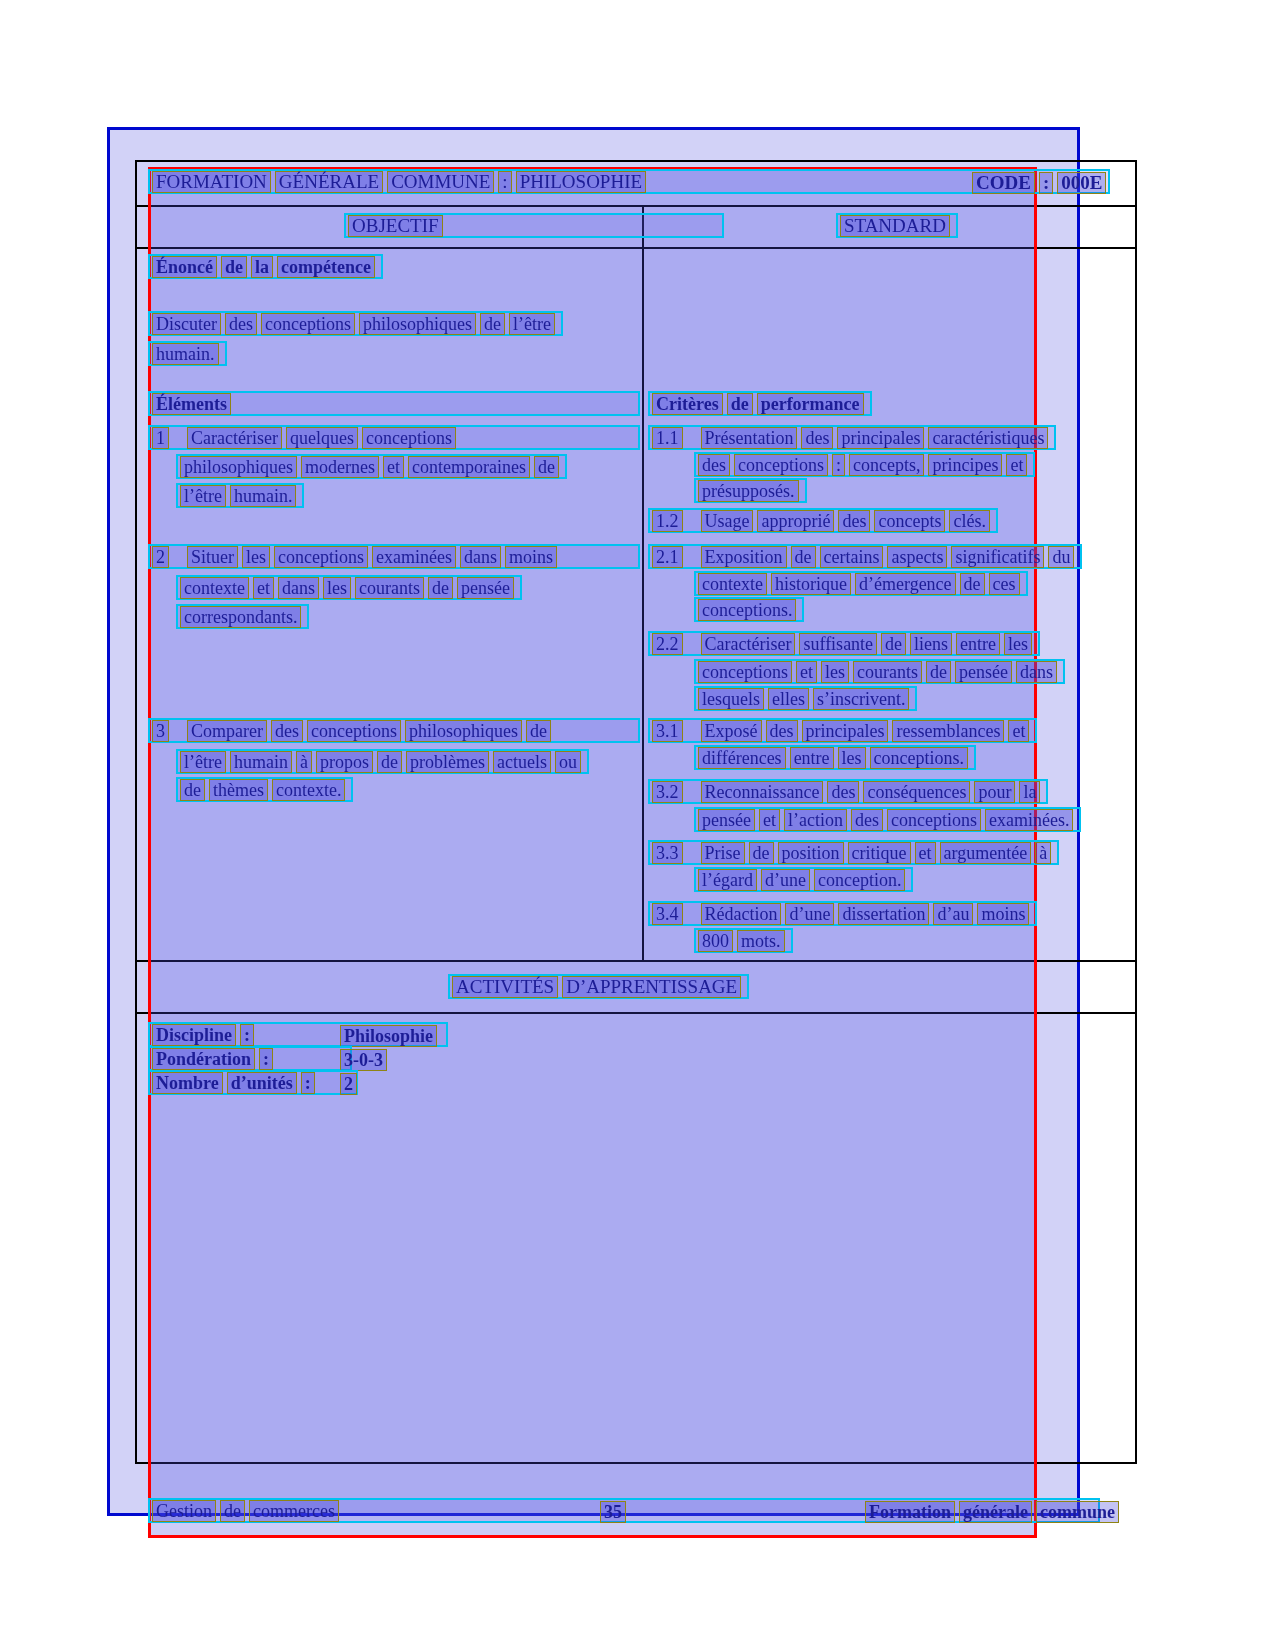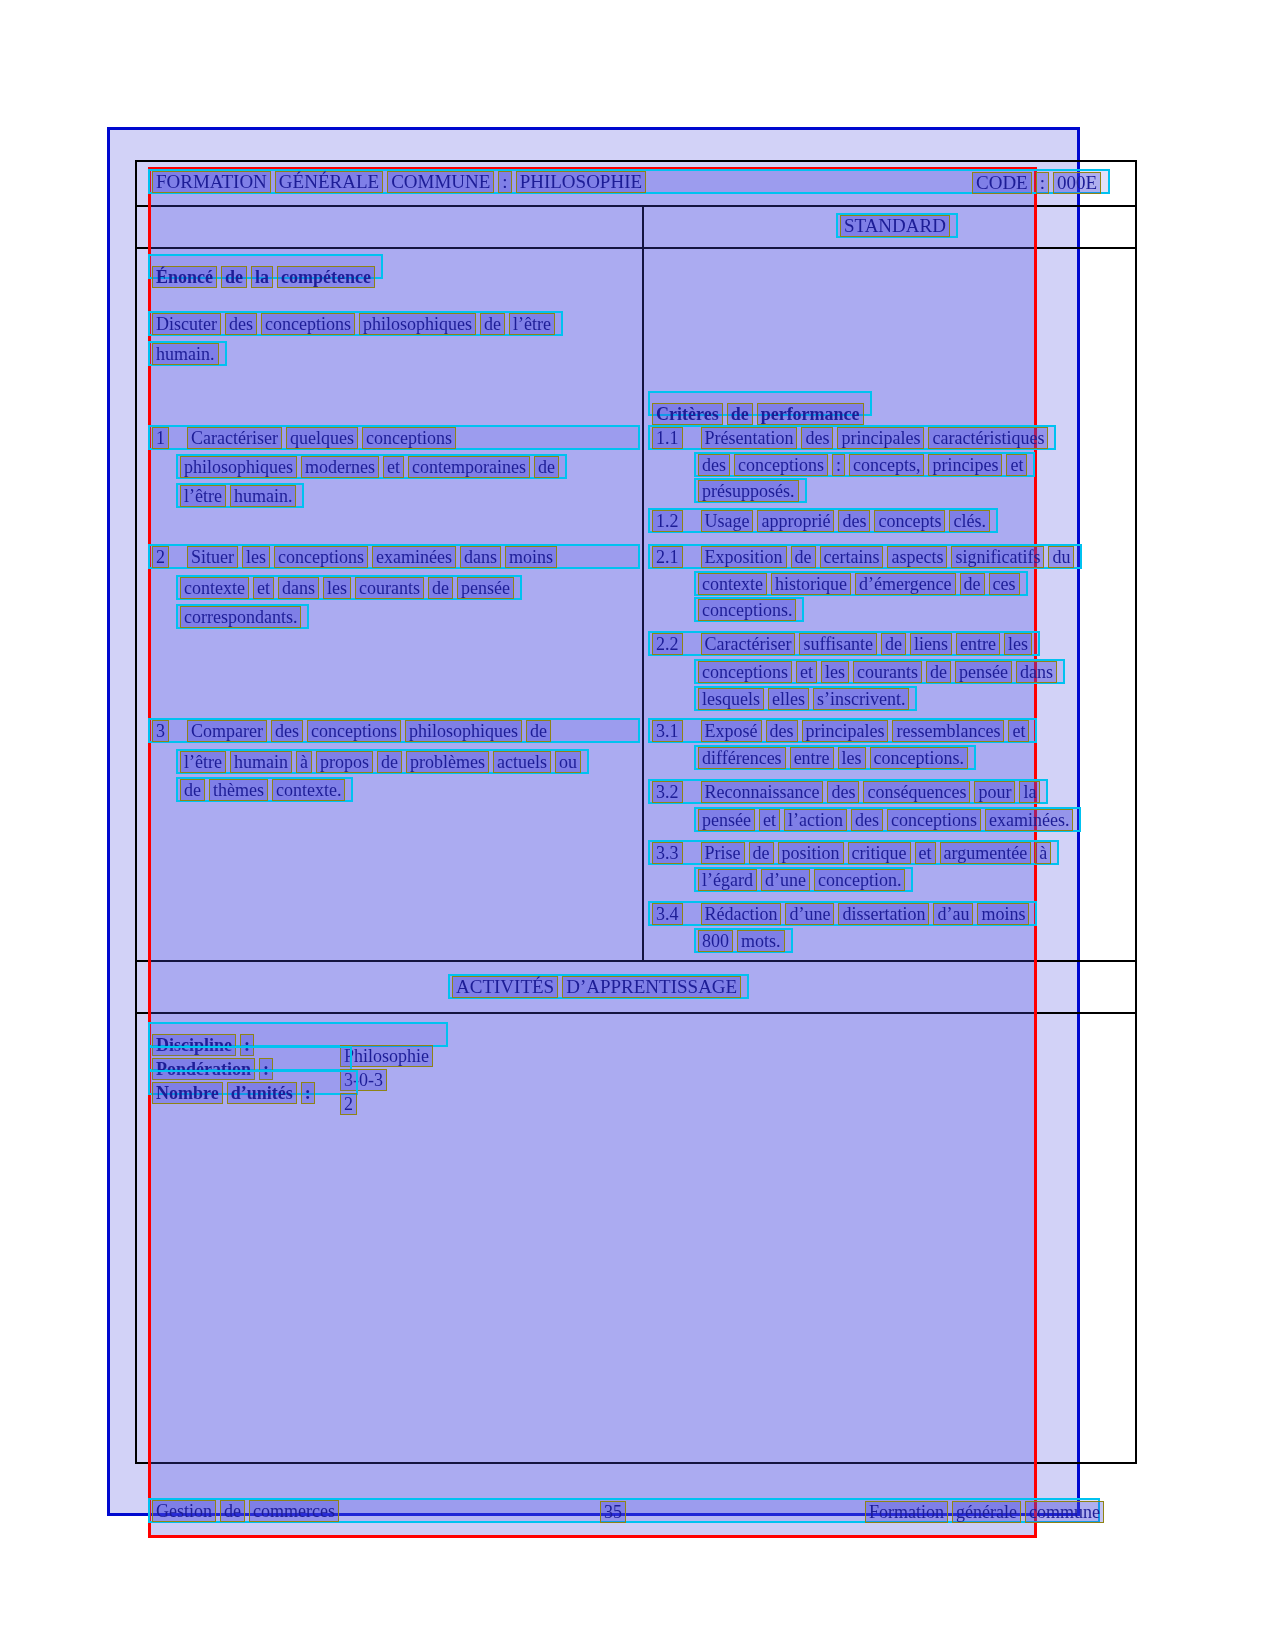--- a/index.html
+++ b/index.html
@@ -26,25 +26,25 @@
     position: absolute; display: flex; align-items: center; white-space: nowrap;
     width: max-content; height: 25px; padding: 8px 2px;
     background: rgba(90,90,230,0.18); border: 2px solid #00c2f0;
     font-size: 18px; line-height: 20px;
   }
   .caps { font-size: 19px; }
   .w {
     display: inline-block; background: rgba(60,60,215,0.30);
     border: 1px solid #8f8414; padding: 0 3px; margin-right: 4px;
   }
-  .bold .w { font-weight: bold; margin-top: 20px; }
+  .bold .w { font-weight: bold; }
   .num { margin-right: 18px; }
   [data-words] { display: contents; }
   .abs { position: absolute; display: flex; top: 1px; }
-  .abs .w { font-weight: normal; }
+  .abs .w { font-weight: bold; }
 </style>
 </head>
 <body>
 
 <div class="screen">
 
   <div class="page"></div>
 
   <div class="tbl">
     <div class="hline" style="top:43px"></div>
@@ -55,34 +55,40 @@
   </div>
 
   <div class="region"></div>
 
   <div class="line caps" style="left:148px;top:169px;width:962px">
     <span data-words=""><span class="w">FORMATION</span><span class="w">GÉNÉRALE</span><span class="w">COMMUNE</span><span class="w">:</span><span class="w">PHILOSOPHIE</span></span>
     <span class="abs" style="left:822px">
         <span data-words=""><span class="w">CODE</span><span class="w">:</span><span class="w">000E</span></span>
       </span>
   </div>
+  <div class="line caps" style="left:344px;top:213px;width:380px">
+    <span data-words=""><span class="w">OBJECTIF</span></span>
+  </div>
   <div class="line caps" style="left:836px;top:213px">
     <span data-words=""><span class="w">STANDARD</span></span>
   </div>
 
   <div class="line bold" style="left:148px;top:254px">
     <span data-words=""><span class="w">Énoncé</span><span class="w">de</span><span class="w">la</span><span class="w">compétence</span></span>
   </div>
   <div class="line" style="left:148px;top:311px">
     <span data-words=""><span class="w">Discuter</span><span class="w">des</span><span class="w">conceptions</span><span class="w">philosophiques</span><span class="w">de</span><span class="w">l’être</span></span>
   </div>
   <div class="line" style="left:148px;top:341px">
     <span data-words=""><span class="w">humain.</span></span>
   </div>
 
+  <div class="line bold" style="left:148px;top:391px;width:492px">
+    <span data-words=""><span class="w">Éléments</span></span>
+  </div>
 
   <div class="line" style="left:148px;top:425px;width:492px">
     <span class="w num">1</span>
     <span data-words=""><span class="w">Caractériser</span><span class="w">quelques</span><span class="w">conceptions</span></span>
   </div>
   <div class="line" style="left:176px;top:454px">
     <span data-words=""><span class="w">philosophiques</span><span class="w">modernes</span><span class="w">et</span><span class="w">contemporaines</span><span class="w">de</span></span>
   </div>
   <div class="line" style="left:176px;top:483px">
     <span data-words=""><span class="w">l’être</span><span class="w">humain.</span></span>

